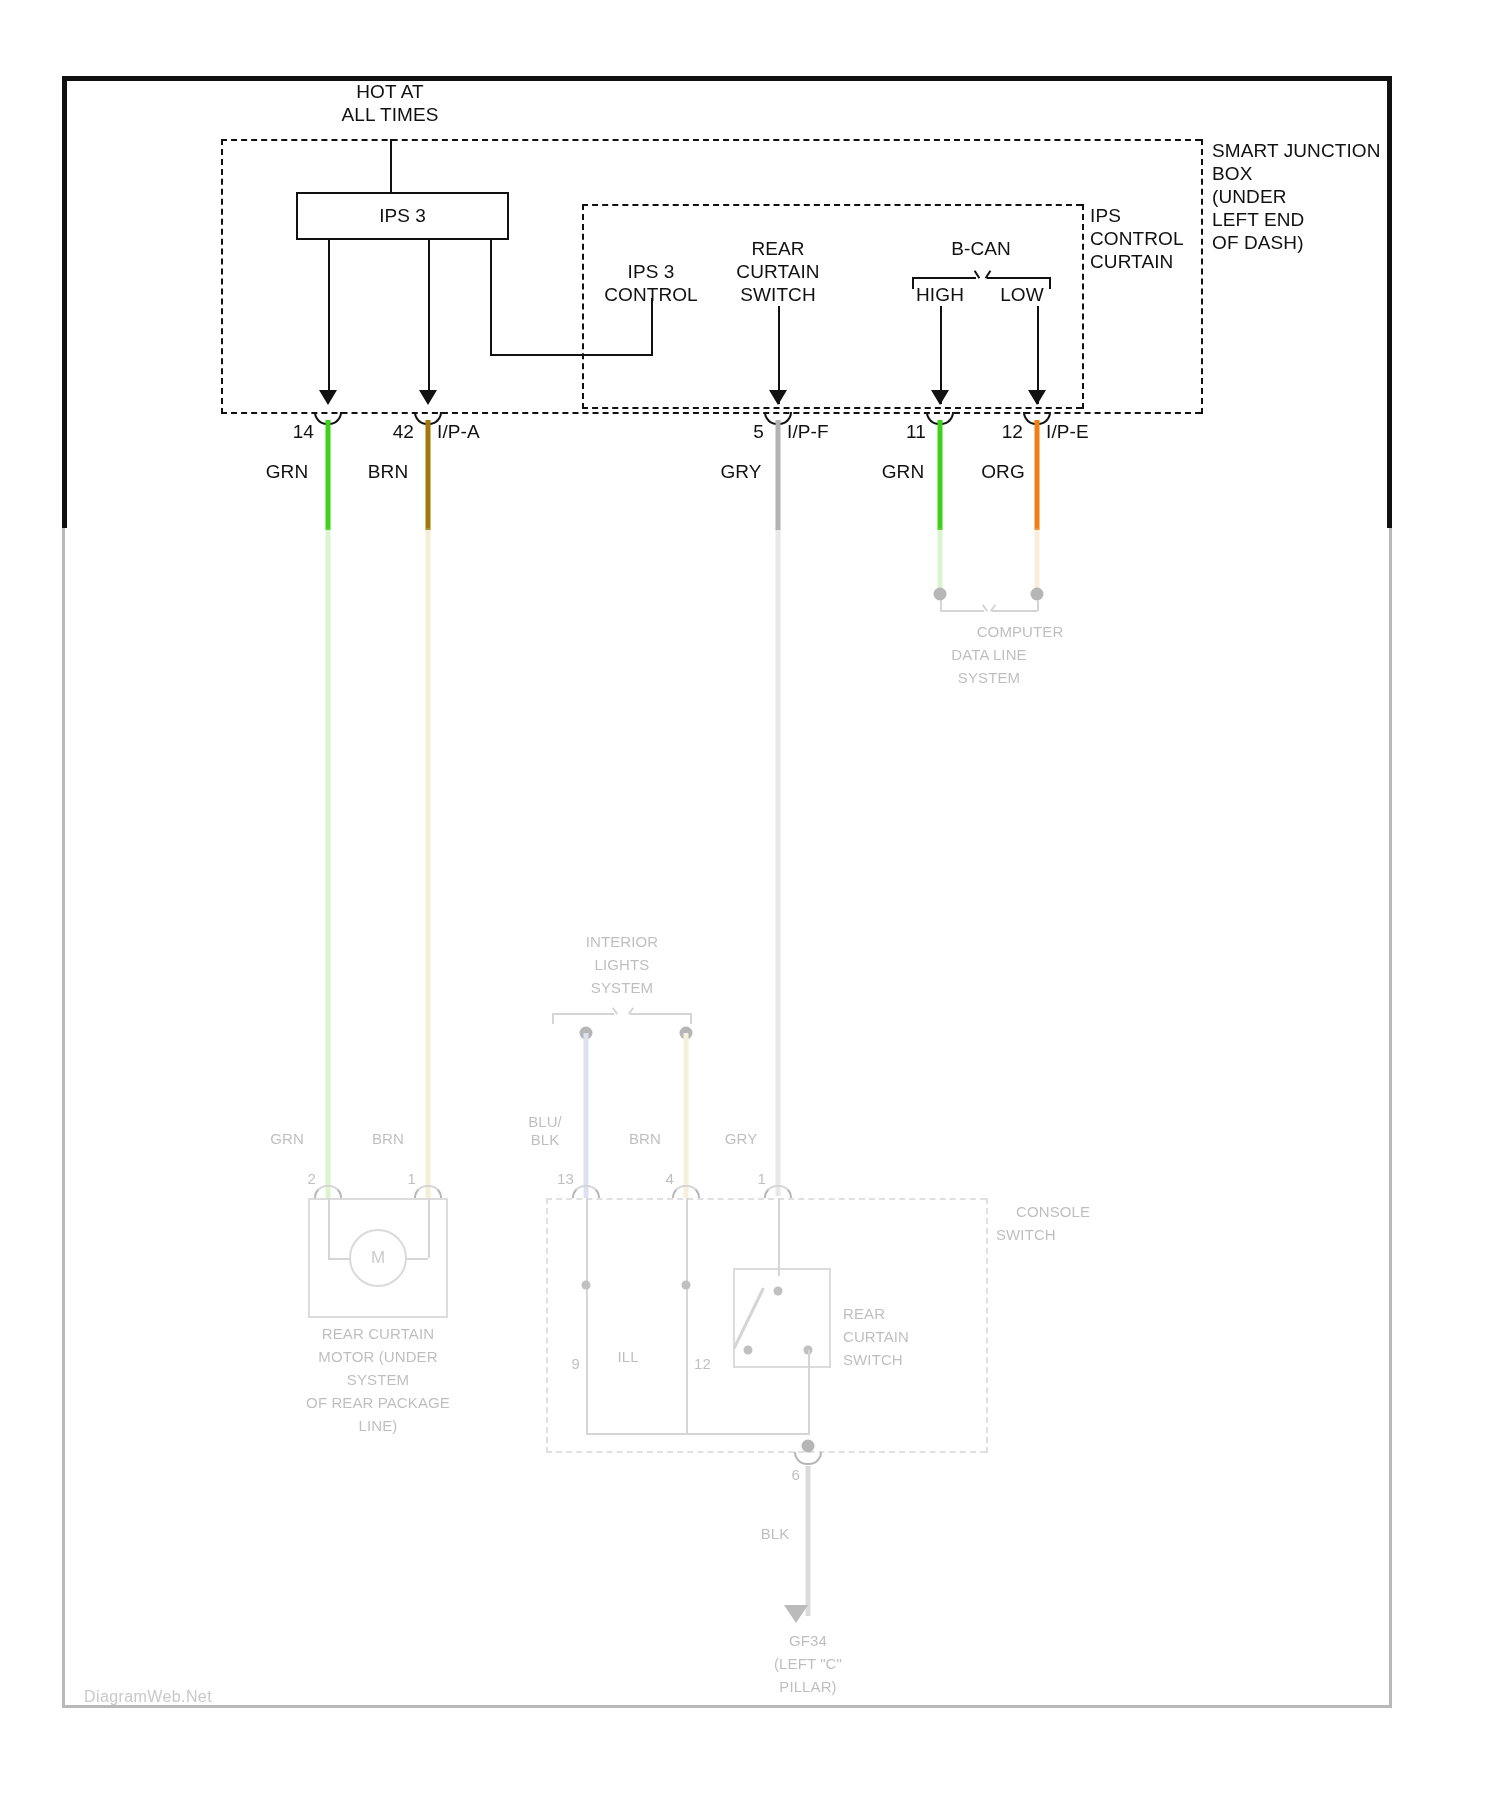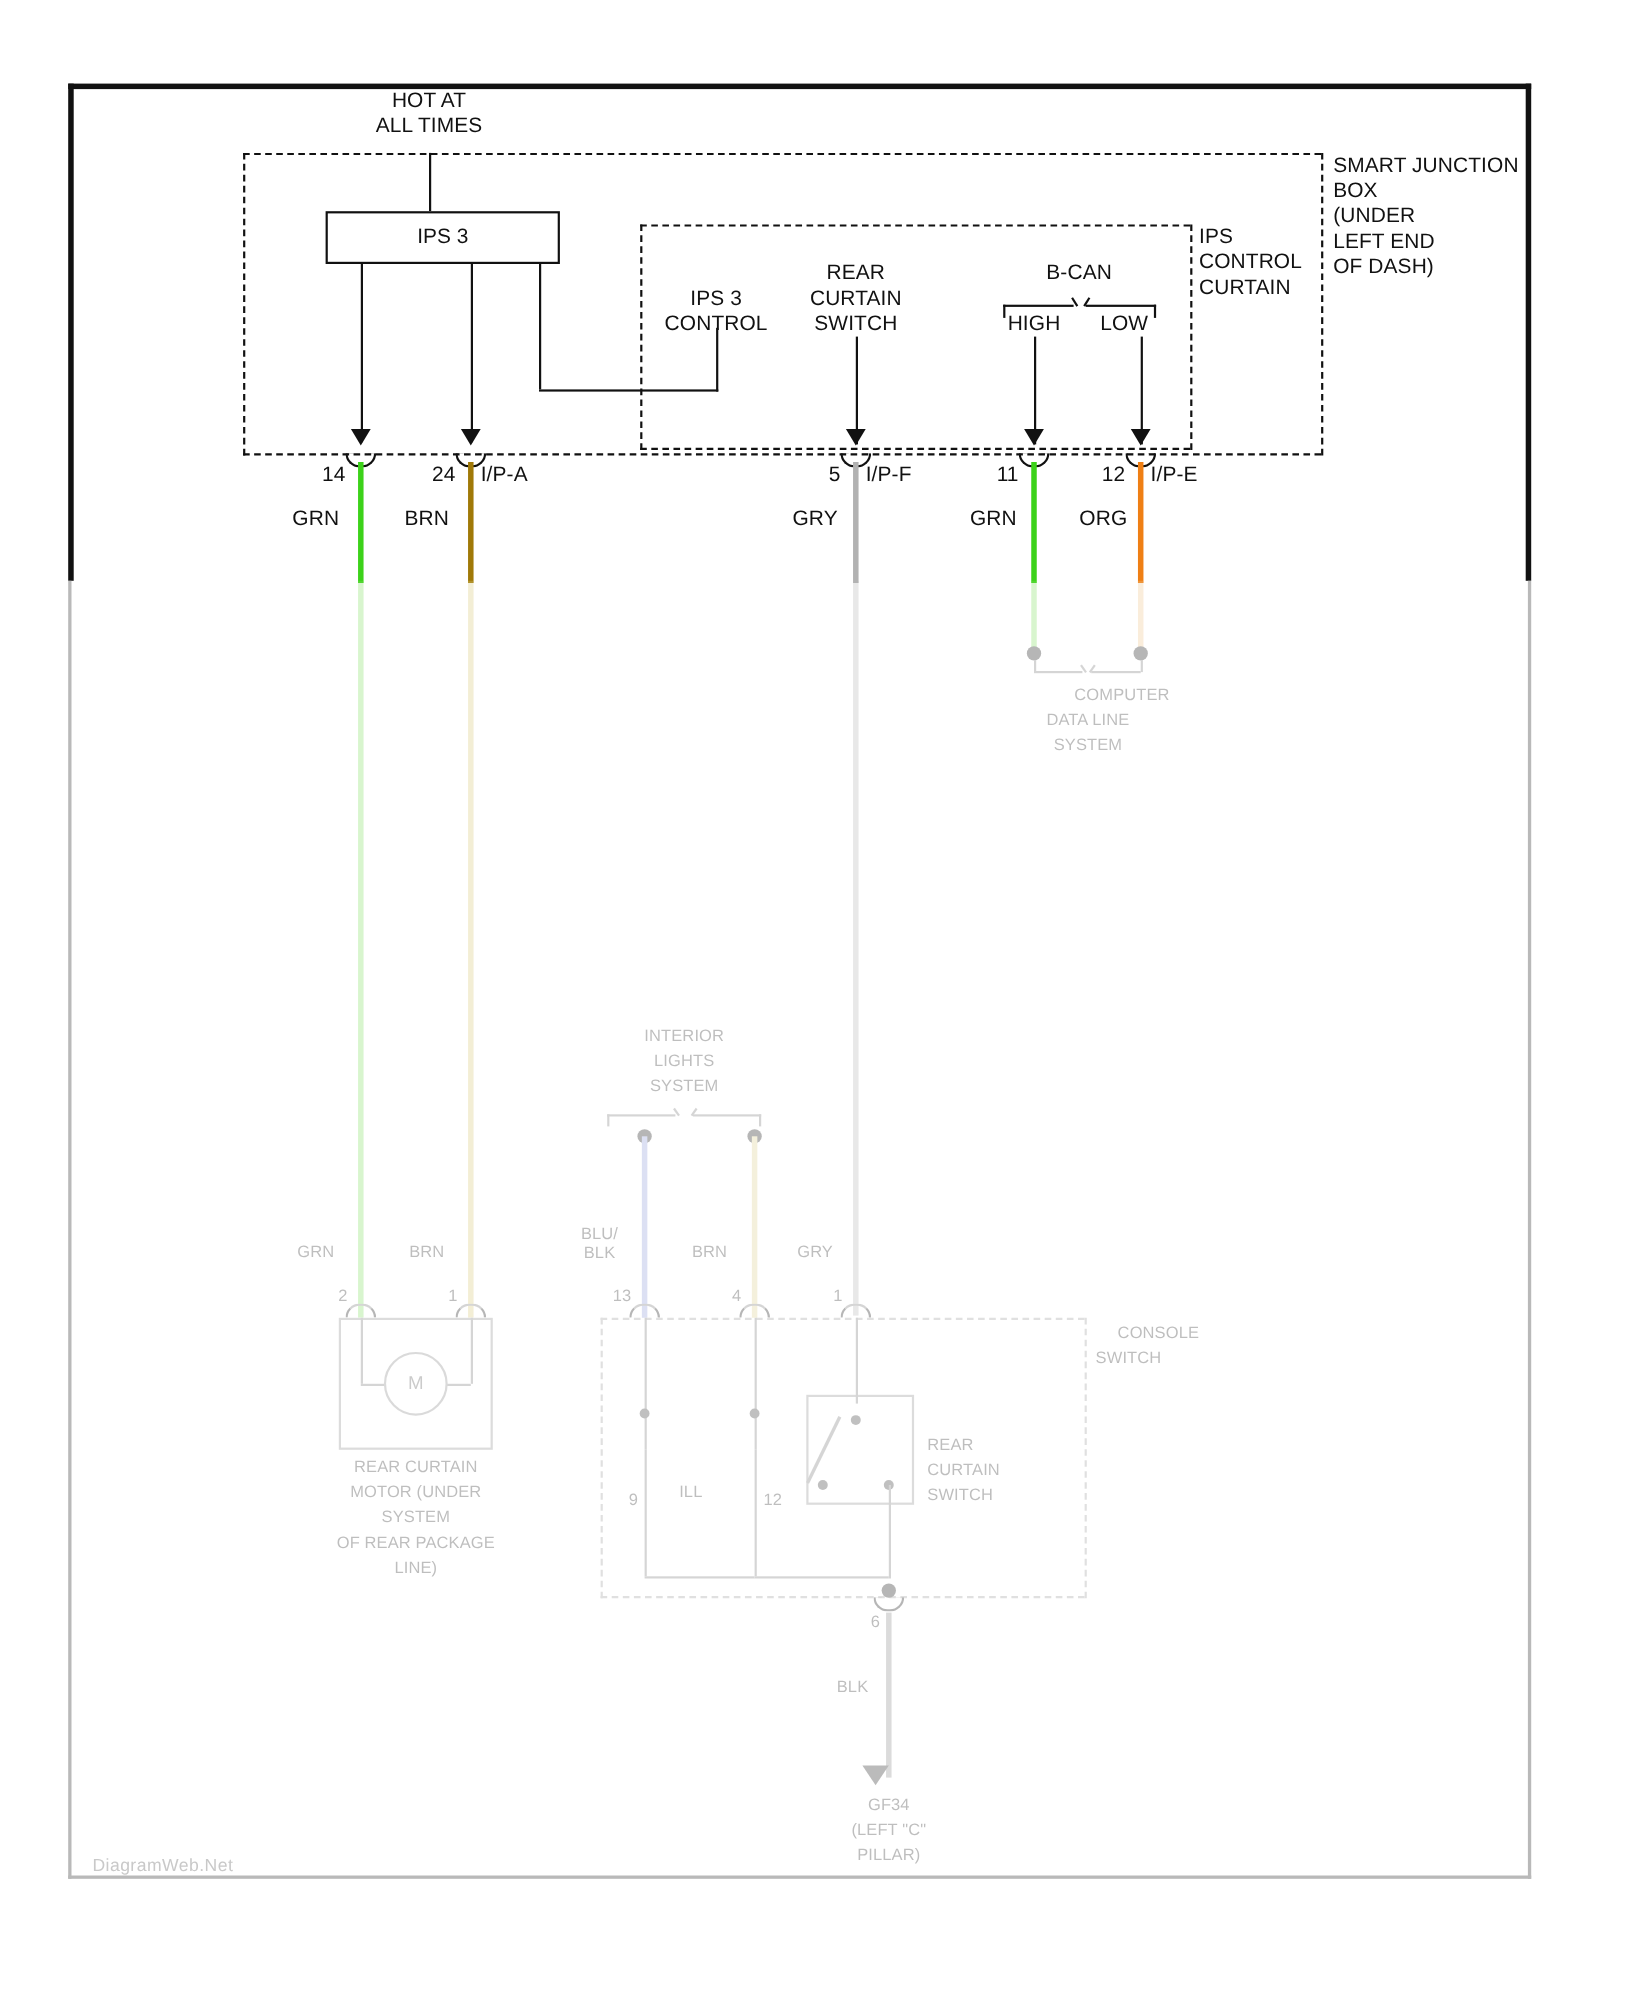--- a/index.html
+++ b/index.html
@@ -249,21 +249,21 @@
   <div class="arrow-down" style="left:1037px; top:390px;"></div>
 
   <div class="cup" style="left:328px; top:412px;"></div>
   <div class="cup" style="left:428px; top:412px;"></div>
   <div class="cup" style="left:778px; top:412px;"></div>
   <div class="cup" style="left:940px; top:412px;"></div>
   <div class="cup" style="left:1037px; top:412px;"></div>
 
   <div class="lbl r" style="left:314px; top:420px;">14</div>
 
-  <div class="lbl r" style="left:414px; top:420px;">24</div>
+  <div class="lbl r" style="left:414px; top:420px;">42</div>
   <div class="lbl" style="left:437px; top:420px;">I/P-A</div>
 
   <div class="lbl r" style="left:764px; top:420px;">5</div>
   <div class="lbl" style="left:787px; top:420px;">I/P-F</div>
 
   <div class="lbl r" style="left:926px; top:420px;">11</div>
 
   <div class="lbl r" style="left:1023px; top:420px;">12</div>
   <div class="lbl" style="left:1046px; top:420px;">I/P-E</div>
 

